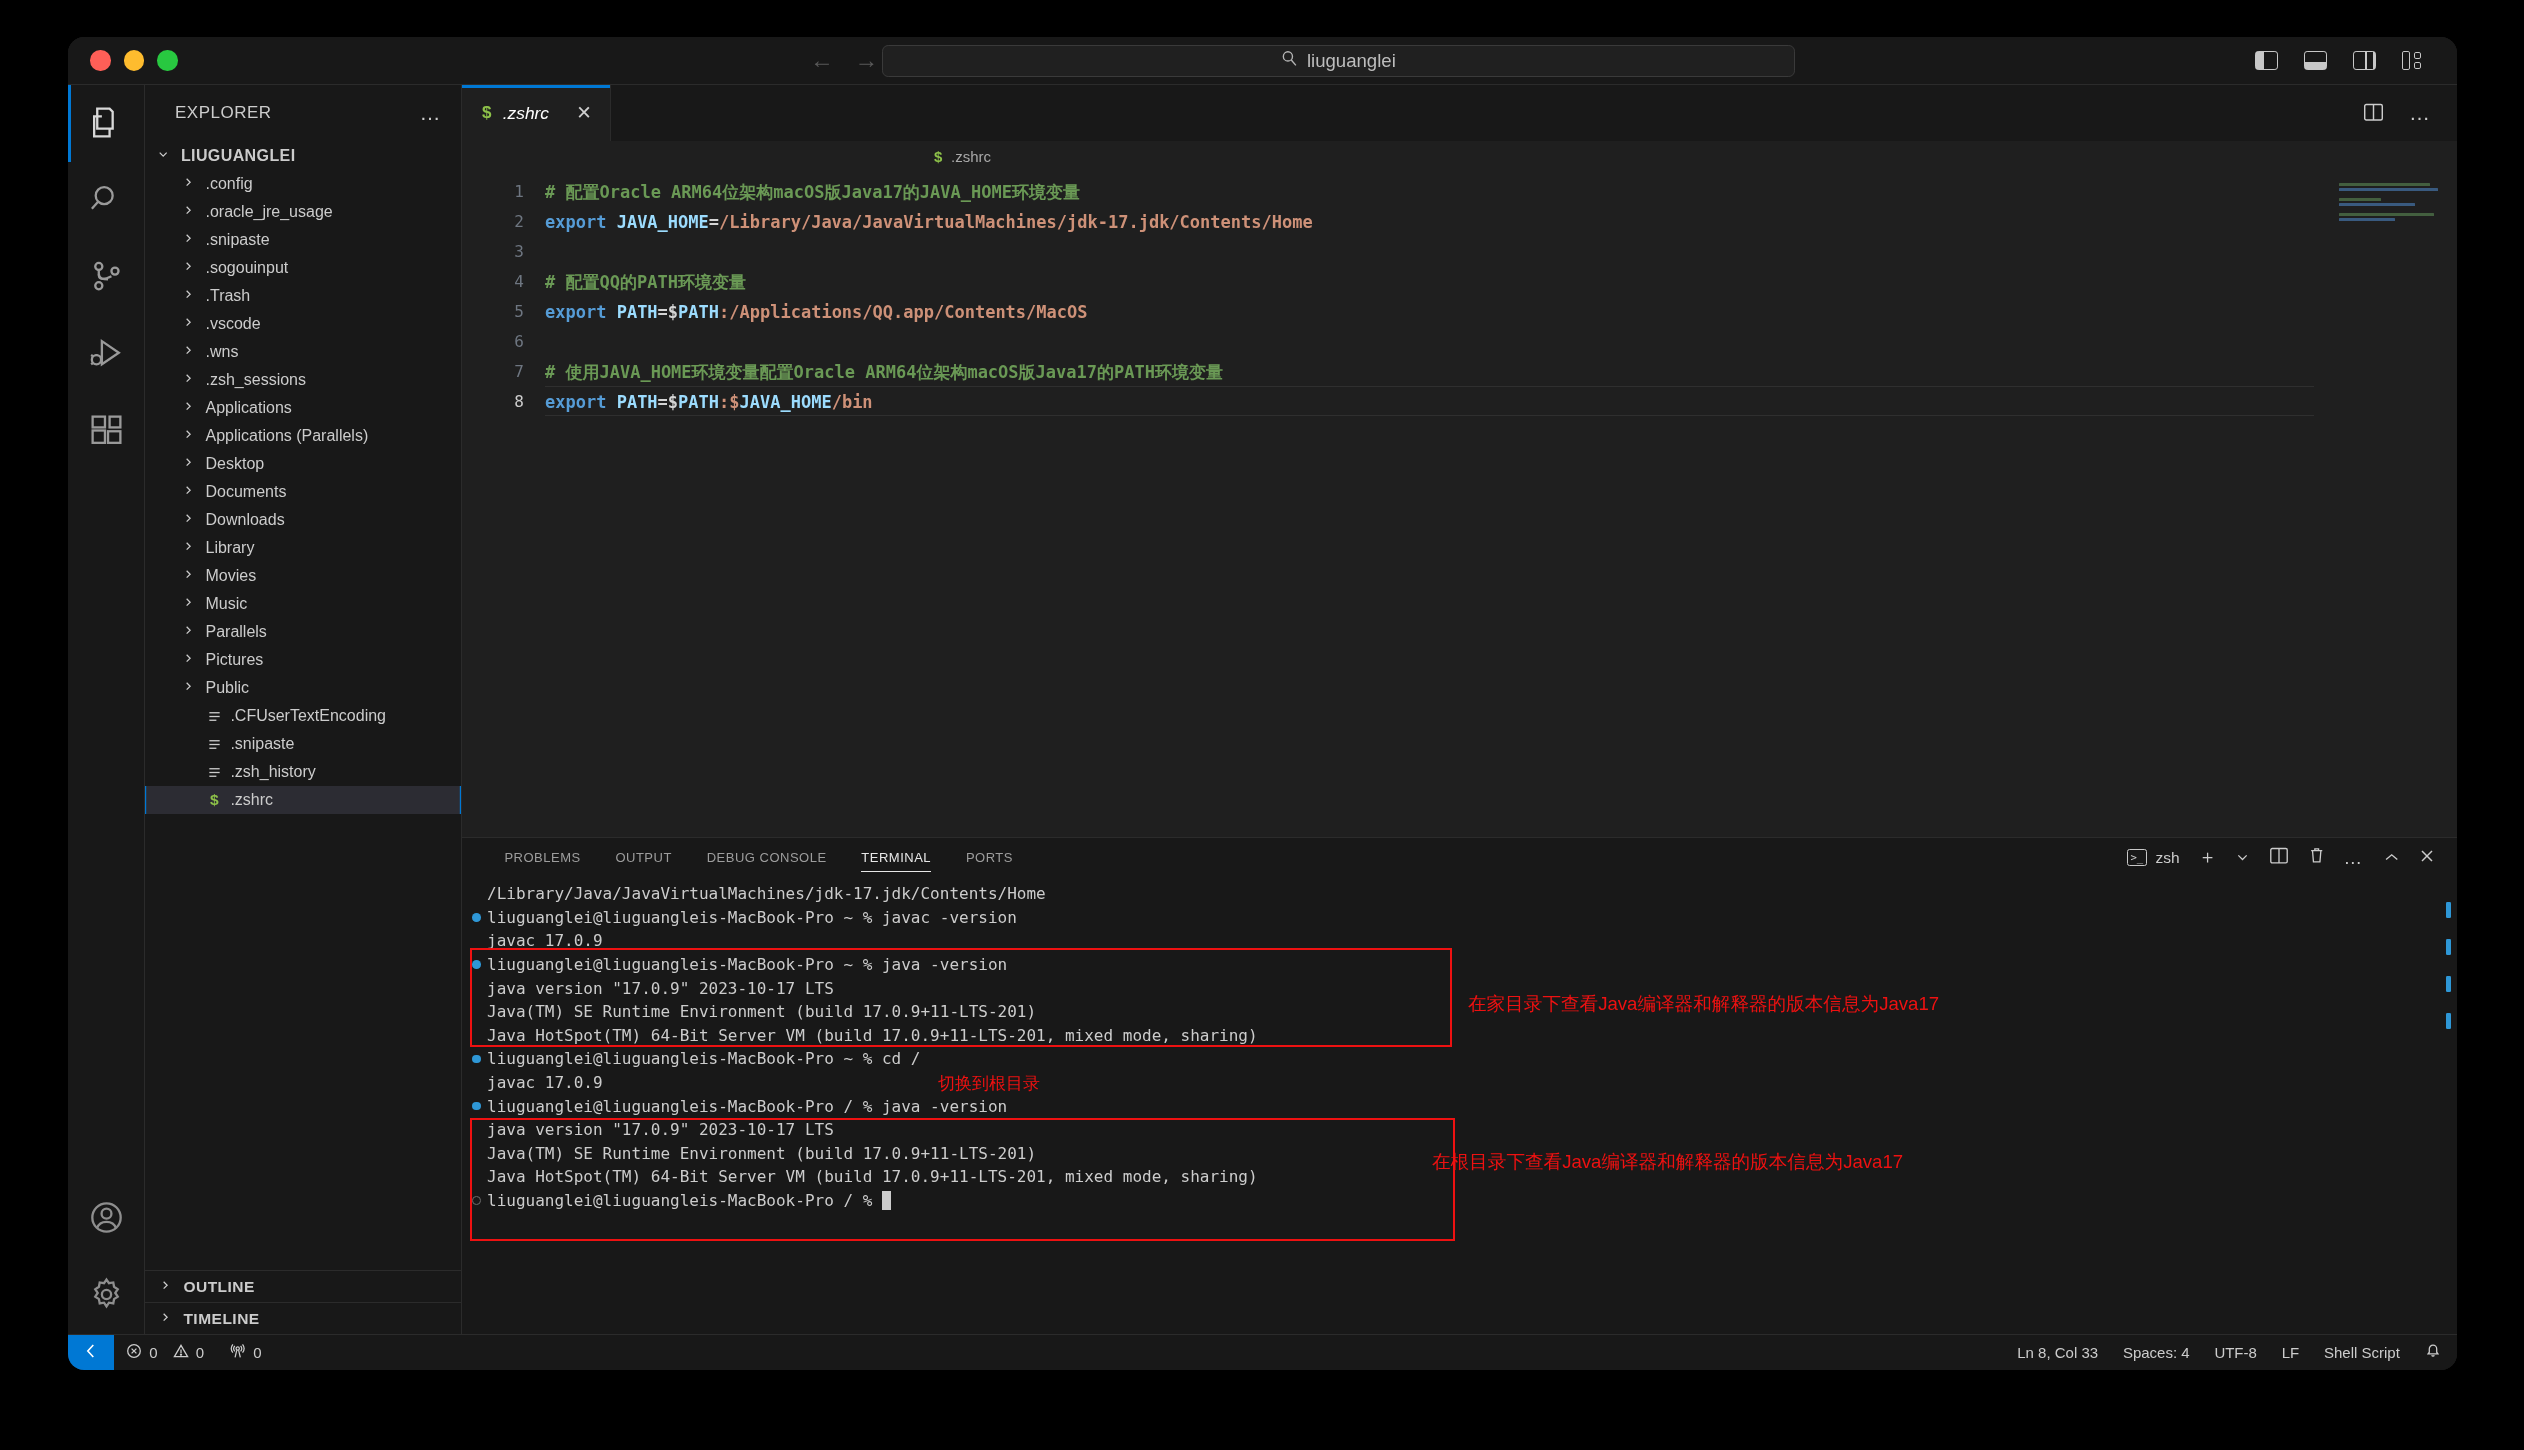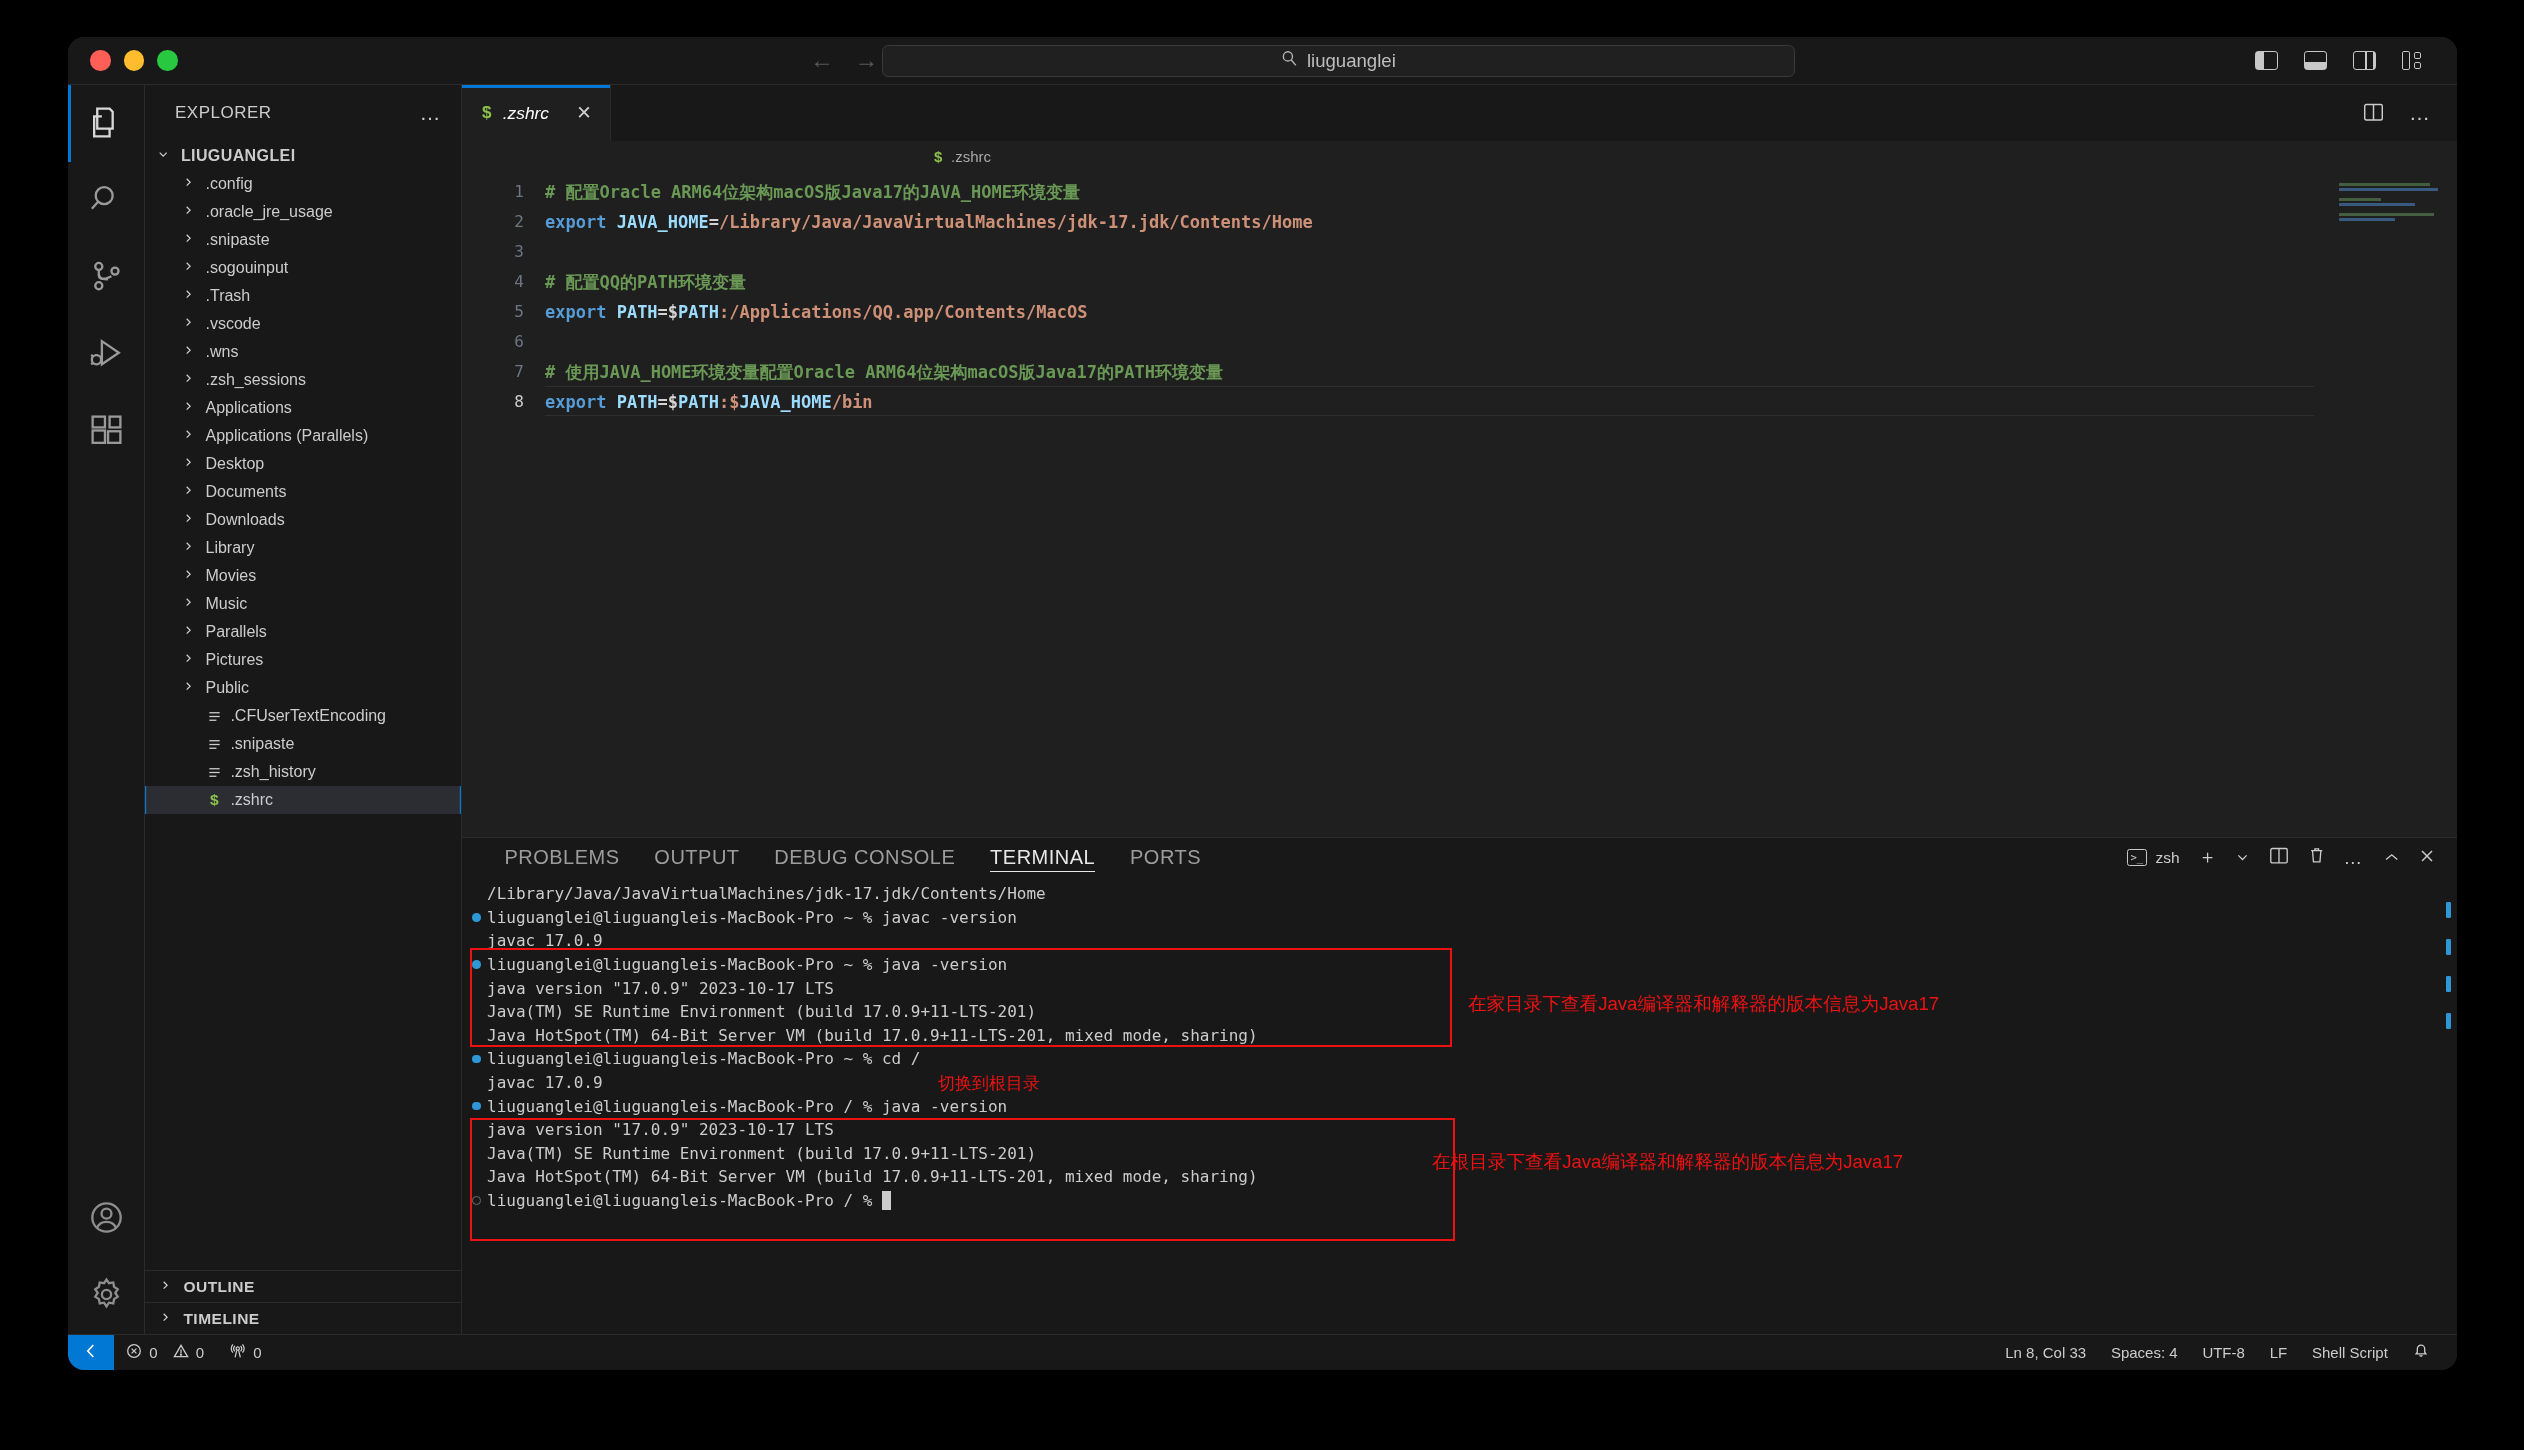--- a/index.html
+++ b/index.html
@@ -172,21 +172,21 @@
   .minimap {
     position: absolute; right: 18.6px; top: 12.4px; width: 99px; height: 75px;
     opacity: .85;
   }
   .mm-line { height: 2.5px; margin-bottom: 2.5px; border-radius: 0.6px; }
 
   
   .panel { height: 497px; background: #181818; display: flex; flex-direction: column; flex: 0 0 497px; border-top: 0.6px solid #2b2b2b; }
   .panel-head { height: 39px; display: flex; align-items: center; padding-left: 25px; gap: 0; }
   .ptab {
-    font-size: 20px; color: #9d9d9d; letter-spacing: 0.5px;
+    font-size: 13px; color: #9d9d9d; letter-spacing: 0.5px;
     padding: 0 17.4px; height: 39px; display: flex; align-items: center;
     position: relative;
   }
   .ptab.active { color: #e7e7e7; }
   .ptab.active::after {
     content:""; position:absolute; left:17.4px; right:17.4px; bottom: 5px; height: 1.2px; background:#e7e7e7;
   }
   .panel-actions { margin-left: auto; display: flex; align-items: center; gap: 18.6px; padding-right: 22.4px; color: #cccccc; }
   .term-badge { display:flex; align-items:center; gap:8.7px; font-size:15.5px; color:#cccccc; }
   .term-box { width: 20px; height: 17.4px; border: 1.2px solid #c8c8c8; border-radius: 2.5px; display:flex; align-items:center; justify-content:center; font-size:10.6px; font-family:"DejaVu Sans Mono", monospace; }
@@ -217,21 +217,21 @@
   
   .statusbar {
     height: 36px; background: #181818; display: flex; align-items: center;
     flex: 0 0 36px; font-size: 15px; color: #cccccc; border-top: 0.6px solid #2b2b2b;
   }
   .remote {
     background: #0078d4; height: 36px; width: 46px;
     display: flex; align-items: center; justify-content: center; color: #fff;
   }
   .sb-item { display: flex; align-items: center; gap: 6.8px; padding: 0 12.4px; height: 36px; }
-  .sb-right { margin-left: auto; display: flex; align-items: flex-end; padding-right: 16px; }
+  .sb-right { margin-left: auto; display: flex; align-items: flex-end; padding-right: 4px; }
 </style>
 </head>
 <body>
 
 <div class="desktop">
 <div class="window">
 
   <div class="titlebar">
     <div class="traffic">
       <span class="dot red"></span>

